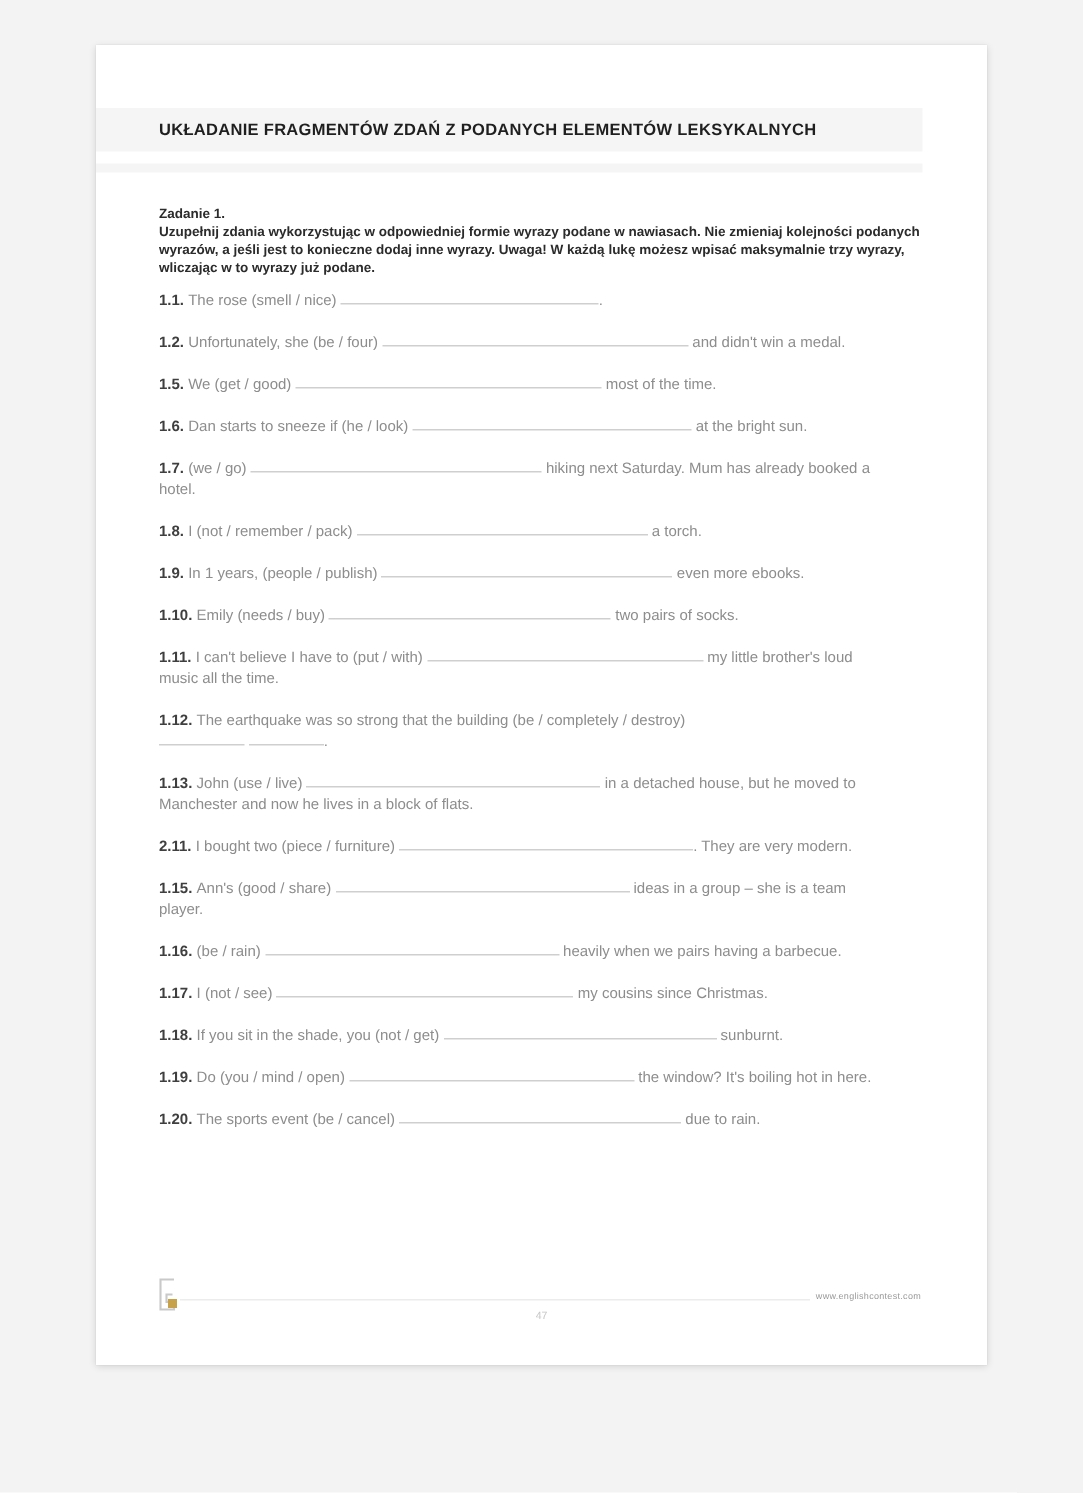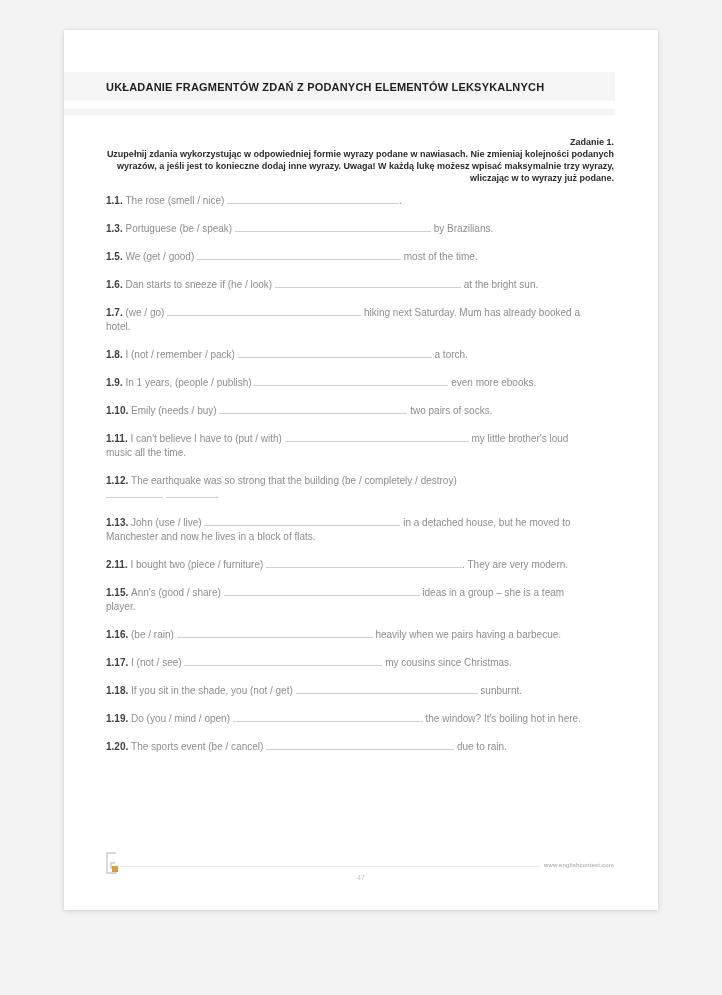--- a/index.html
+++ b/index.html
@@ -32,21 +32,21 @@
   }
   .subheader-band {
     position: absolute; left: 0; top: 79px;
     width: 551px; height: 6px;
     background: #f5f5f6;
   }
   .task {
     position: absolute; left: 42px; top: 106px;
     width: 508px;
     font-size: 9px; font-weight: 700;
-    color: #2b2b2b; line-height: 12px; text-align: right;
+    color: #2b2b2b; line-height: 12px;
   }
   .task-heading { display: block; }
   .items {
     position: absolute; left: 42px; top: 164px;
     width: 487px;
     font-size: 10px; line-height: 14px;
     color: #8d8d8d;
   }
   .item { margin: 0 0 14px 0; }
   .num { font-weight: 700; color: #3f3f3f; }
@@ -85,21 +85,21 @@
   </div>
   <div class="subheader-band"></div>
 
   <div class="task">
     <span class="task-heading">Zadanie 1.</span>
     <span>Uzupełnij zdania wykorzystując w odpowiedniej formie wyrazy podane w nawiasach. Nie zmieniaj kolejności podanych wyrazów, a jeśli jest to konieczne dodaj inne wyrazy. Uwaga! W każdą lukę możesz wpisać maksymalnie trzy wyrazy, wliczając w to wyrazy już podane.</span>
   </div>
 
   <div class="items">
       <div class="item"><span class="num">1.1. </span> <span>The rose (smell / nice) </span><span class="blank" style="width: 172px;"></span><span>.</span></div>
-      <div class="item"><span class="num">1.3. </span> <span>Portuguese (be / speak) </span><span class="blank" style="width: 196px;"></span><span> by Brazilians.</span></div>
+      <div class="item"><span class="num">1.2. </span> <span>Unfortunately, she (be / four) </span><span class="blank" style="width: 204px;"></span><span> and didn't win a medal.</span></div>
       <div class="item"><span class="num">1.5. </span> <span>We (get / good) </span><span class="blank" style="width: 204px;"></span><span> most of the time.</span></div>
       <div class="item"><span class="num">1.6. </span> <span>Dan starts to sneeze if (he / look) </span><span class="blank" style="width: 186px;"></span><span> at the bright sun.</span></div>
       <div class="item"><span class="num">1.7. </span> <span>(we / go) </span><span class="blank" style="width: 194px;"></span><span> hiking next Saturday. Mum has already booked a hotel.</span></div>
       <div class="item"><span class="num">1.8. </span> <span>I (not / remember / pack) </span><span class="blank" style="width: 194px;"></span><span> a torch.</span></div>
       <div class="item"><span class="num">1.9. </span> <span>In 1 years, (people / publish) </span><span class="blank" style="width: 194px;"></span><span> even more ebooks.</span></div>
       <div class="item"><span class="num">1.10. </span> <span>Emily (needs / buy) </span><span class="blank" style="width: 188px;"></span><span> two pairs of socks.</span></div>
       <div class="item"><span class="num">1.11. </span> <span>I can't believe I have to (put / with) </span><span class="blank" style="width: 184px;"></span><span> my little brother's loud music all the time.</span></div>
       <div class="item"><span class="num">1.12. </span> <span>The earthquake was so strong that the building (be / completely / destroy)</span><br><span class="blank" style="width: 57px;"></span><span> </span><span class="blank" style="width: 50px;"></span><span>.</span></div>
       <div class="item"><span class="num">1.13. </span> <span>John (use / live) </span><span class="blank" style="width: 196px;"></span><span> in a detached house, but he moved to Manchester and now he lives in a block of flats.</span></div>
       <div class="item"><span class="num">2.11. </span> <span>I bought two (piece / furniture) </span><span class="blank" style="width: 196px;"></span><span>. They are very modern.</span></div>

